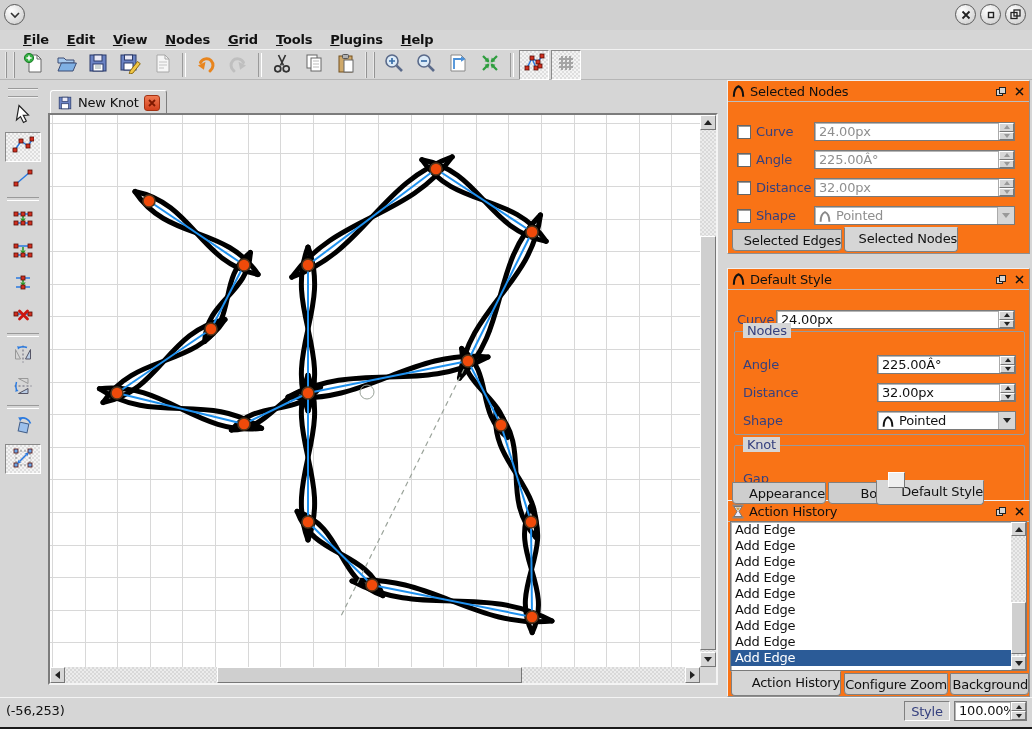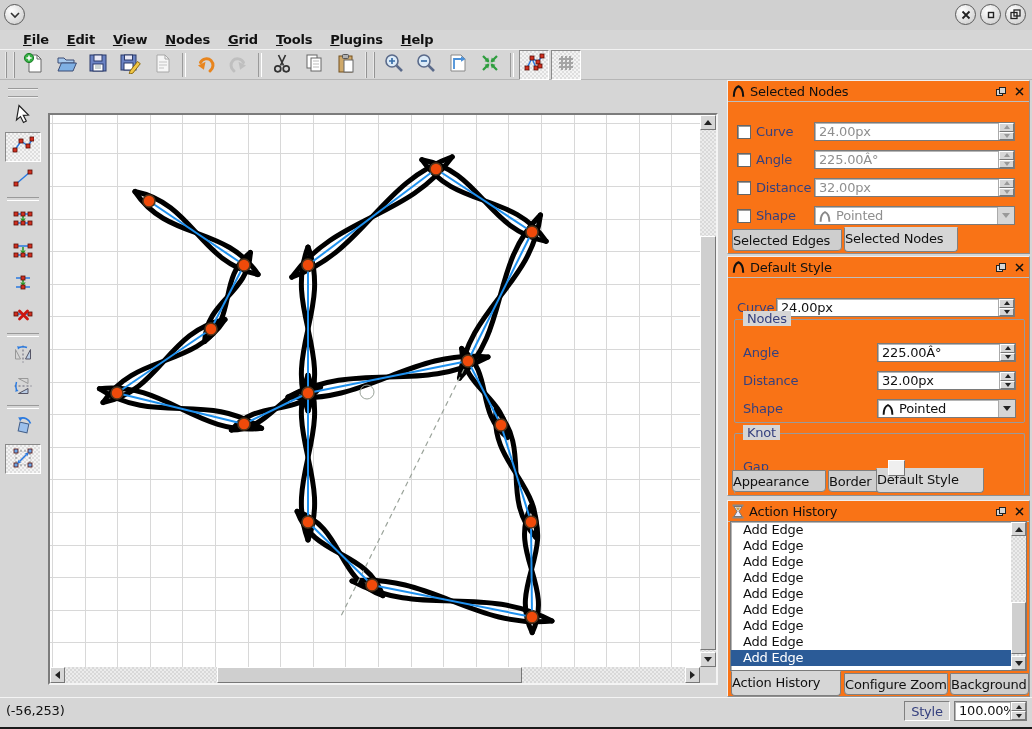--- a/index.html
+++ b/index.html
@@ -84,26 +84,26 @@
   .spin-btns{width:15px;display:flex;flex-direction:column;border-left:1px solid #aaa;}
   .sp{flex:1;background:#d6d6d6;border:1px solid;border-color:#fff #777 #777 #fff;display:flex;align-items:center;justify-content:center;box-sizing:border-box;}
   .sp .tri.up{border-bottom-width:4px;border-left-width:3px;border-right-width:3px;}
   .sp .tri.dn{border-top-width:4px;border-left-width:3px;border-right-width:3px;}
   .spin.disabled .tri.up{border-bottom-color:#999;}
   .spin.disabled .tri.dn{border-top-color:#999;}
   .combo-arrow{width:16px;background:#d6d6d6;border-left:1px solid #aaa;display:flex;align-items:center;justify-content:center;}
   .groupbox{position:absolute;border:1px solid #9a9a9a;border-radius:2px;}
   .gb-legend{position:absolute;top:-9px;left:8px;background:#d6d6d6;padding:0 4px;color:#36417f;}
   .btab{position:absolute;height:22px;background:#cecece;border:1px solid #808080;border-radius:0 0 4px 4px;
-    text-align:left;line-height:21px;box-sizing:border-box;z-index:2;}
+    text-align:right;line-height:21px;box-sizing:border-box;z-index:2;}
   .btab.active{background:#d6d6d6;height:25px;top:-2px;border-top-color:#d6d6d6;z-index:3;}
   .tabrow{position:absolute;left:0;width:100%;height:25px;border-top:1px solid #8f8f8f;}
   .hist-list{position:absolute;left:2px;top:20px;width:297px;height:150px;background:#fff;
     border:1px solid #7a7a7a;box-shadow:inset 1px 1px 0 #b5b5b5;box-sizing:border-box;overflow:hidden;}
-  .hist-item{height:16px;line-height:16px;padding-left:12px;white-space:nowrap;}
+  .hist-item{height:16px;line-height:16px;padding-left:4px;white-space:nowrap;}
   .hist-item.selected{background:#2b5b97;color:#fff;}
   .hist-vscroll{position:absolute;right:0;top:0;width:15px;height:100%;}
   .slider-handle{position:absolute;width:17px;height:16px;background:#efefef;border:1px solid;border-color:#fff #777 #777 #fff;z-index:4;box-sizing:border-box;}
   
   .statusbar{position:absolute;left:0;top:697px;width:1032px;height:30px;border-top:1px solid #f4f4f4;}
   .coords{position:absolute;left:6px;top:5px;}
   .zoom-box{position:absolute;right:82px;top:3px;width:46px;height:20px;border:1px solid;border-color:#808080 #fff #fff #808080;
     color:#36417f;text-align:center;line-height:19px;box-sizing:border-box;}
   .zoom-spin{position:absolute;right:5px;top:3px;width:73px;height:20px;}
   .zoom-spin .spin{left:0;right:0;height:20px;}
@@ -371,20 +371,35 @@
             <rect x="2" y="2" width="4" height="4" fill="#6aa6e8" stroke="#5a0e06" stroke-width="0.8"></rect>
             <rect x="16" y="2" width="4" height="4" fill="#6aa6e8" stroke="#5a0e06" stroke-width="0.8"></rect>
             <rect x="2" y="16" width="4" height="4" fill="#6aa6e8" stroke="#5a0e06" stroke-width="0.8"></rect>
             <rect x="16" y="16" width="4" height="4" fill="#6aa6e8" stroke="#5a0e06" stroke-width="0.8"></rect>
             <path d="M7.5 14.5l7-7" stroke="#2a7ae0" stroke-width="1.6"></path>
             <path d="M13 6.2l3.6-.8-.8 3.6zM9 15.8l-3.6.8.8-3.6z" fill="#2a7ae0"></path>
           </svg></span>
       </div>
     </div>
 
+  <div class="doc-tabbar">
+    <div class="doc-tab">
+      <svg width="16" height="16" viewBox="0 0 22 22">
+        <rect x="3" y="3" width="16" height="16" fill="#6b83c4" stroke="#2a3a6a"></rect>
+        <rect x="7" y="3" width="8" height="6" fill="#e9e9f5" stroke="#2a3a6a"></rect>
+        <rect x="6" y="12" width="10" height="7" fill="#fff" stroke="#2a3a6a"></rect>
+      </svg>
+      <span>New Knot</span>
+      <span class="tab-close">
+        <svg width="8" height="8" viewBox="0 0 8 8">
+            <path d="M1 1l6 6M7 1L1 7" stroke="#7e1800" stroke-width="1.8"></path>
+          </svg>
+      </span>
+    </div>
+  </div>
 
   <div class="canvas-frame">
     <div class="canvas-view">
       <svg id="knot-svg" width="650" height="552" viewBox="0 0 650 552">
           <g>
             <path d="M84.9 76.5 C 117.8 126.4, 175.2 109.6, 208.1 159.5" fill="none" stroke="#000000" stroke-width="5" stroke-linecap="round"></path>
             <path d="M84.9 76.5 C 143.5 88.3, 149.5 147.7, 208.1 159.5" fill="none" stroke="#000000" stroke-width="5" stroke-linecap="round"></path>
             <path d="M200.4 137.5 C 167.6 163.4, 187.4 200.6, 154.6 226.5" fill="none" stroke="#000000" stroke-width="5" stroke-linecap="round"></path>
             <path d="M200.4 137.5 C 198.4 179.3, 156.6 184.7, 154.6 226.5" fill="none" stroke="#000000" stroke-width="5" stroke-linecap="round"></path>
             <path d="M175.0 204.5 C 116.7 216.3, 111.3 275.7, 53.0 287.5" fill="none" stroke="#000000" stroke-width="5" stroke-linecap="round"></path>
@@ -555,21 +570,21 @@
               <span class="tri dn" style="border-top-color:#999;"></span>
             </span>
         </div>
       </div>
       <div class="tabrow" style="top:148px;height:26px;border-top:none;">
         <div class="btab" style="left:4px;width:110px;">Selected Edges</div>
         <div class="btab active" style="left:116px;width:114px;">Selected Nodes</div>
       </div>
     </div>
 
-    <div class="panel" style="top:176px;height:240px;">
+    <div class="panel" style="top:188px;height:240px;">
       <div class="p-title">
         <svg width="15" height="16" viewBox="0 0 16 16">
             <path d="M3 14C3 7 5.5 4 8 3c2.5 1 5 4 5 11" fill="none" stroke="#111" stroke-width="2.2"></path>
           </svg>
         <span class="t-text">Default Style</span>
         <span class="t-btn">
             <svg width="10" height="9" viewBox="0 0 10 9">
               <rect x="0.5" y="2.5" width="6" height="6" fill="#d6d6d6" stroke="#222"></rect>
               <rect x="3.5" y="0.5" width="6" height="6" fill="#d6d6d6" stroke="#222"></rect>
             </svg>

